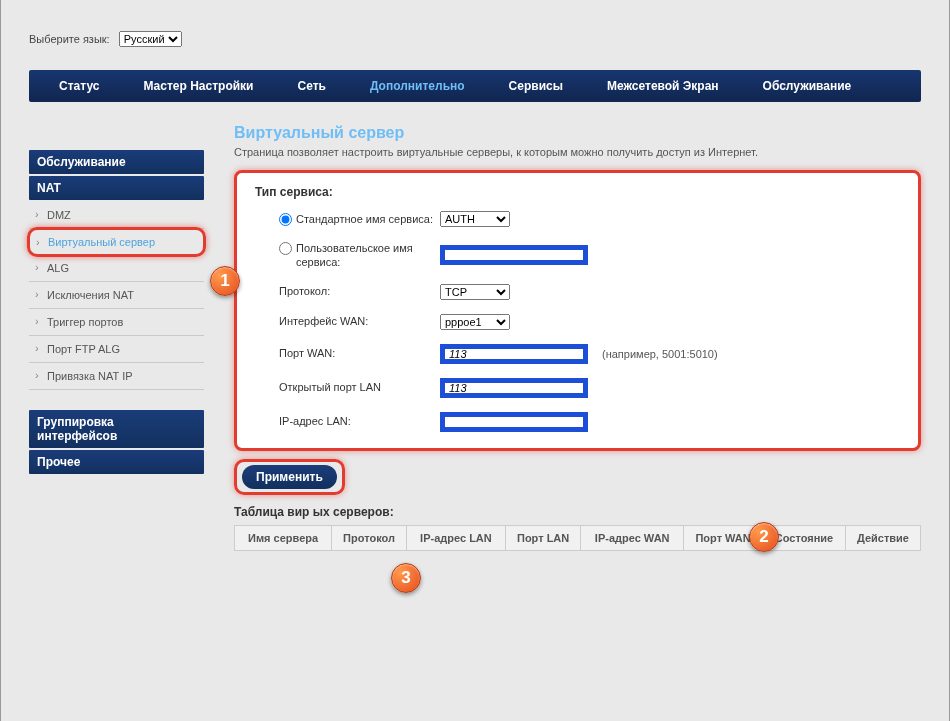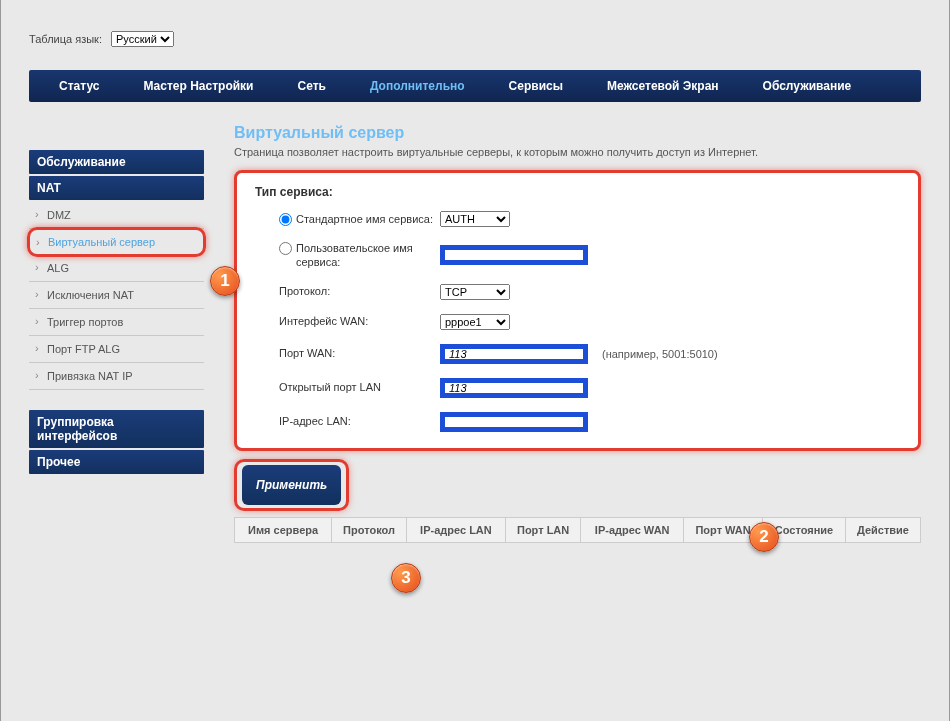--- a/index.html
+++ b/index.html
@@ -156,24 +156,23 @@
     box-shadow: 0 0 6px rgba(226,59,47,0.5);
     padding: 3px 5px;
     position: relative;
   }
   .apply-btn {
     background: linear-gradient(#1b3c7a, #12305e);
     color: #fff;
     border: none;
     font-weight: bold;
     font-size: 12px;
-    padding: 13px 14px;
+    padding: 5px 14px;
     cursor: pointer;
-    border-radius: 6px;
-    font-style: italic;
+    border-radius: 12px;
   }
 
   .table-title { font-weight: bold; font-size: 12px; margin-top: 10px; }
   .data-table {
     width: 100%;
     border-collapse: collapse;
     margin-top: 6px;
     font-size: 11px;
     background: #fff;
   }
@@ -201,21 +200,21 @@
     border: 1px solid #b53a12;
   }
 </style>
 </head>
 <body>
 
 <div class="page">
 
   <div class="header">
     <div class="lang">
-      <span>Таблица язык:</span>
+      <span>Выберите язык:</span>
       <select>
         <option>Русский</option>
       </select>
     </div>
   </div>
 
   <nav class="topnav">
     <a href="#">Статус</a>
     <a href="#">Мастер Настройки</a>
     <a href="#">Сеть</a>
@@ -315,20 +314,21 @@
           <div class="ctrl">
             <input type="text" value="" style="">
           </div>
         </div>
       </div>
 
       <div class="apply-wrap">
         <button class="apply-btn">Применить</button>
       </div>
 
+      <div class="table-title">Таблица вир              ых серверов:</div>
       <table class="data-table">
         <thead>
           <tr>
             <th>Имя сервера</th>
             <th>Протокол</th>
             <th>IP-адрес LAN</th>
             <th>Порт LAN</th>
             <th>IP-адрес WAN</th>
             <th>Порт WAN</th>
             <th>Состояние</th>

